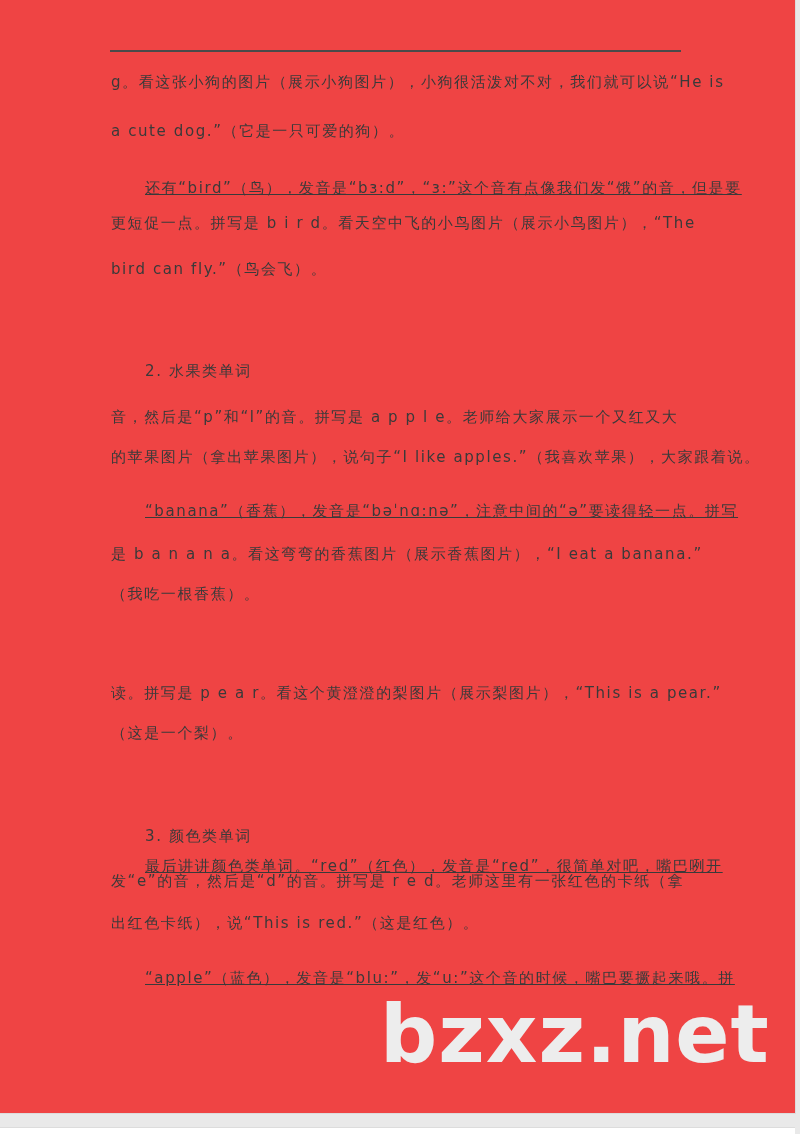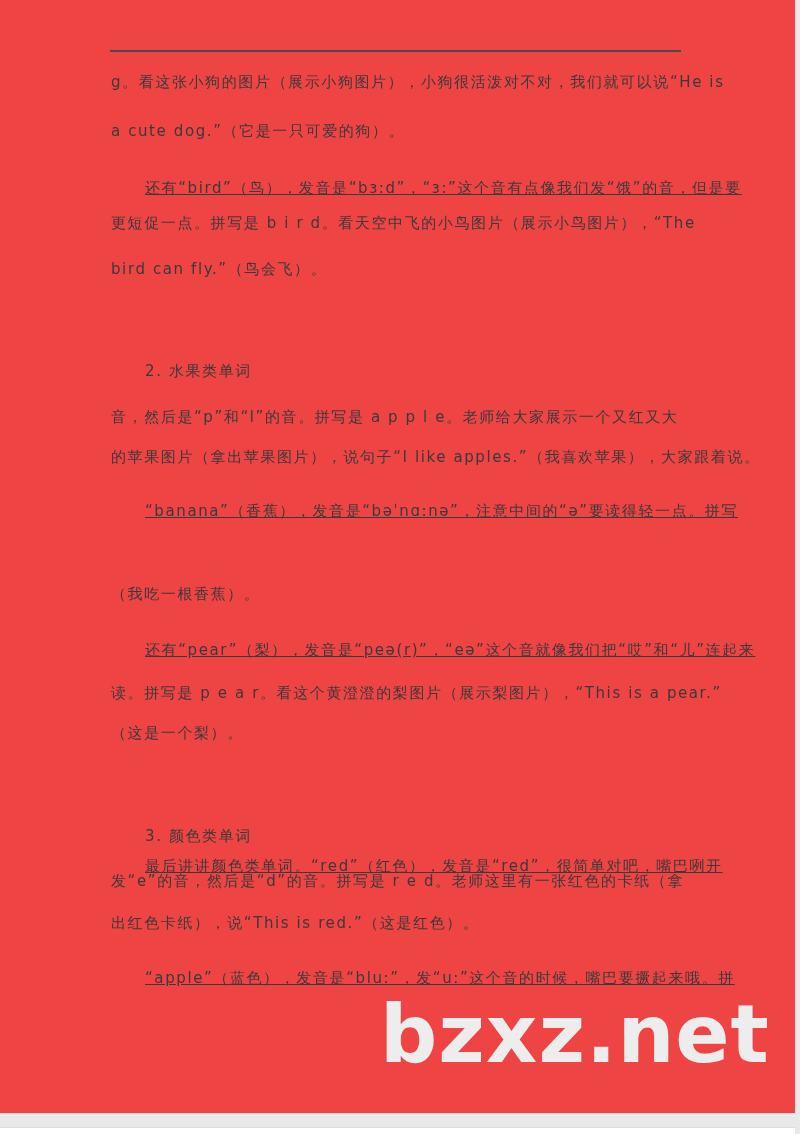--- a/index.html
+++ b/index.html
@@ -50,23 +50,23 @@
   <div class="line indent" style="top:178px">还有“bird”（鸟），发音是“bɜ:d”，“ɜ:”这个音有点像我们发“饿”的音，但是要</div>
   <div class="line" style="top:213px">更短促一点。拼写是 b  i  r  d。看天空中飞的小鸟图片（展示小鸟图片），“The</div>
   <div class="line" style="top:259px">bird can fly.”（鸟会飞）。</div>
 
   <div class="line heading" style="top:313px">2.  水果类单词</div>
 
   <div class="line" style="top:407px">音，然后是“p”和“l”的音。拼写是 a  p  p  l  e。老师给大家展示一个又红又大</div>
   <div class="line" style="top:447px">的苹果图片（拿出苹果图片），说句子“I like apples.”（我喜欢苹果），大家跟着说。</div>
 
   <div class="line indent" style="top:501px">“banana”（香蕉），发音是“bəˈnɑ:nə”，注意中间的“ə”要读得轻一点。拼写</div>
+  <div class="line" style="top:544px">是 b  a  n  a  n  a。看这弯弯的香蕉图片（展示香蕉图片），“I eat a banana.”</div>
   <div class="line" style="top:584px">（我吃一根香蕉）。</div>
 
-  <div class="line indent" style="top:640px">还有“pear”（梨），发音是“peə(r)”，“eə”这个音就像我们把“哎”和“儿”连起来</div>
   <div class="line" style="top:683px">读。拼写是 p  e  a  r。看这个黄澄澄的梨图片（展示梨图片），“This is a pear.”</div>
   <div class="line" style="top:723px">（这是一个梨）。</div>
 
   <div class="line heading" style="top:778px">3.  颜色类单词</div>
 
   <div class="line indent" style="top:856px">最后讲讲颜色类单词。“red”（红色），发音是“red”，很简单对吧，嘴巴咧开</div>
   <div class="line" style="top:871px">发“e”的音，然后是“d”的音。拼写是 r  e  d。老师这里有一张红色的卡纸（拿</div>
   <div class="line" style="top:913px">出红色卡纸），说“This is red.”（这是红色）。</div>
 
   <div class="line indent" style="top:968px">“apple”（蓝色），发音是“blu:”，发“u:”这个音的时候，嘴巴要撅起来哦。拼</div>

